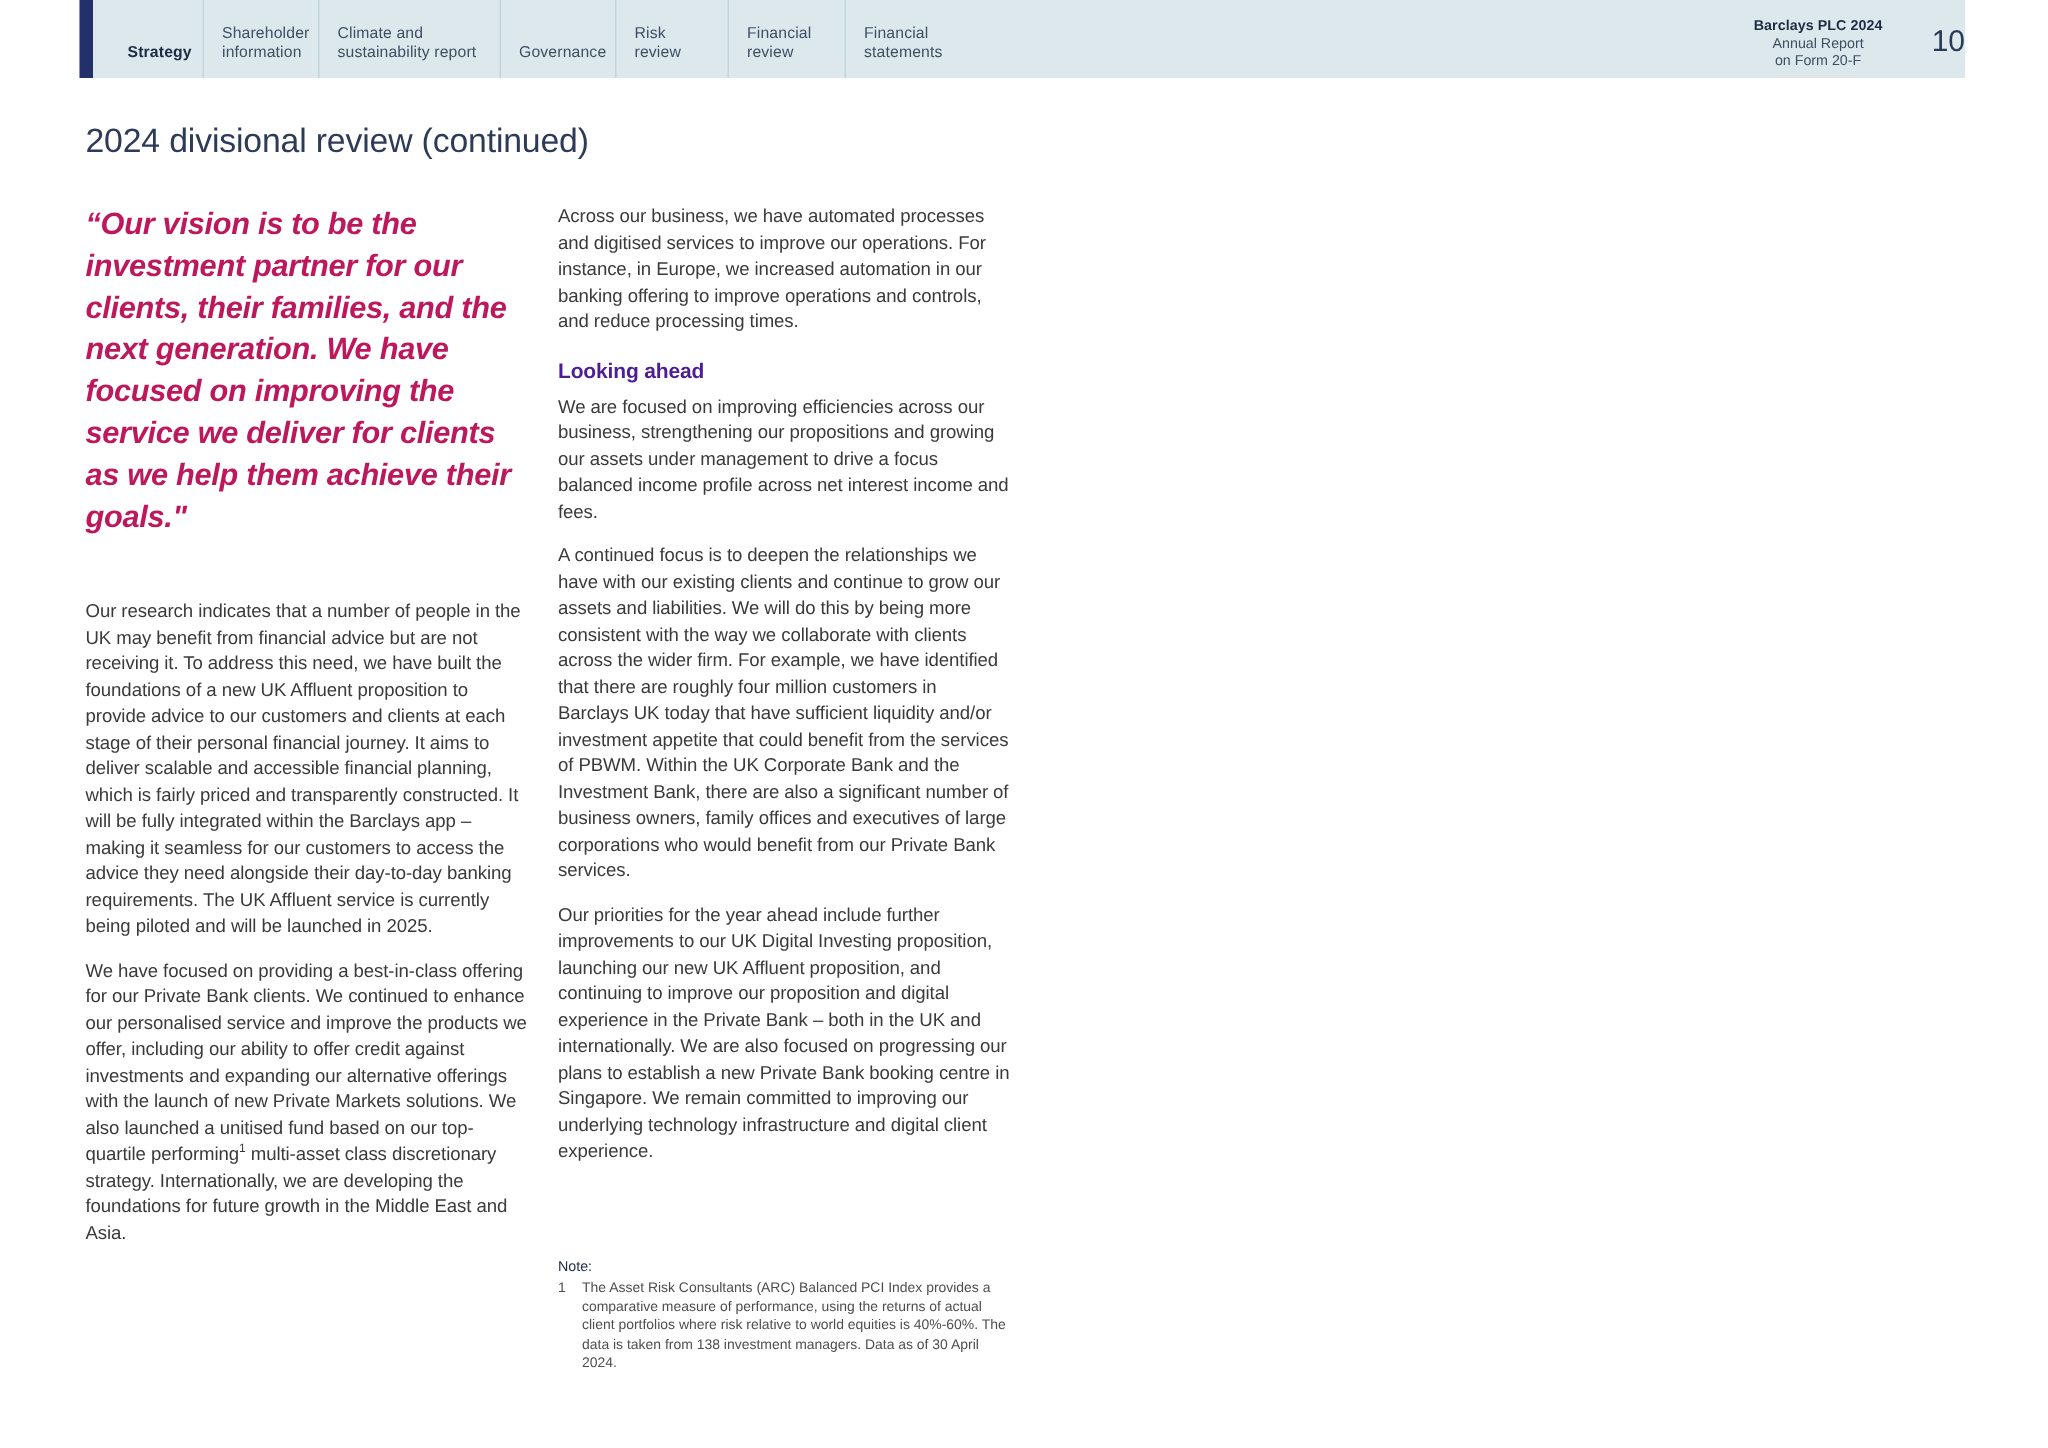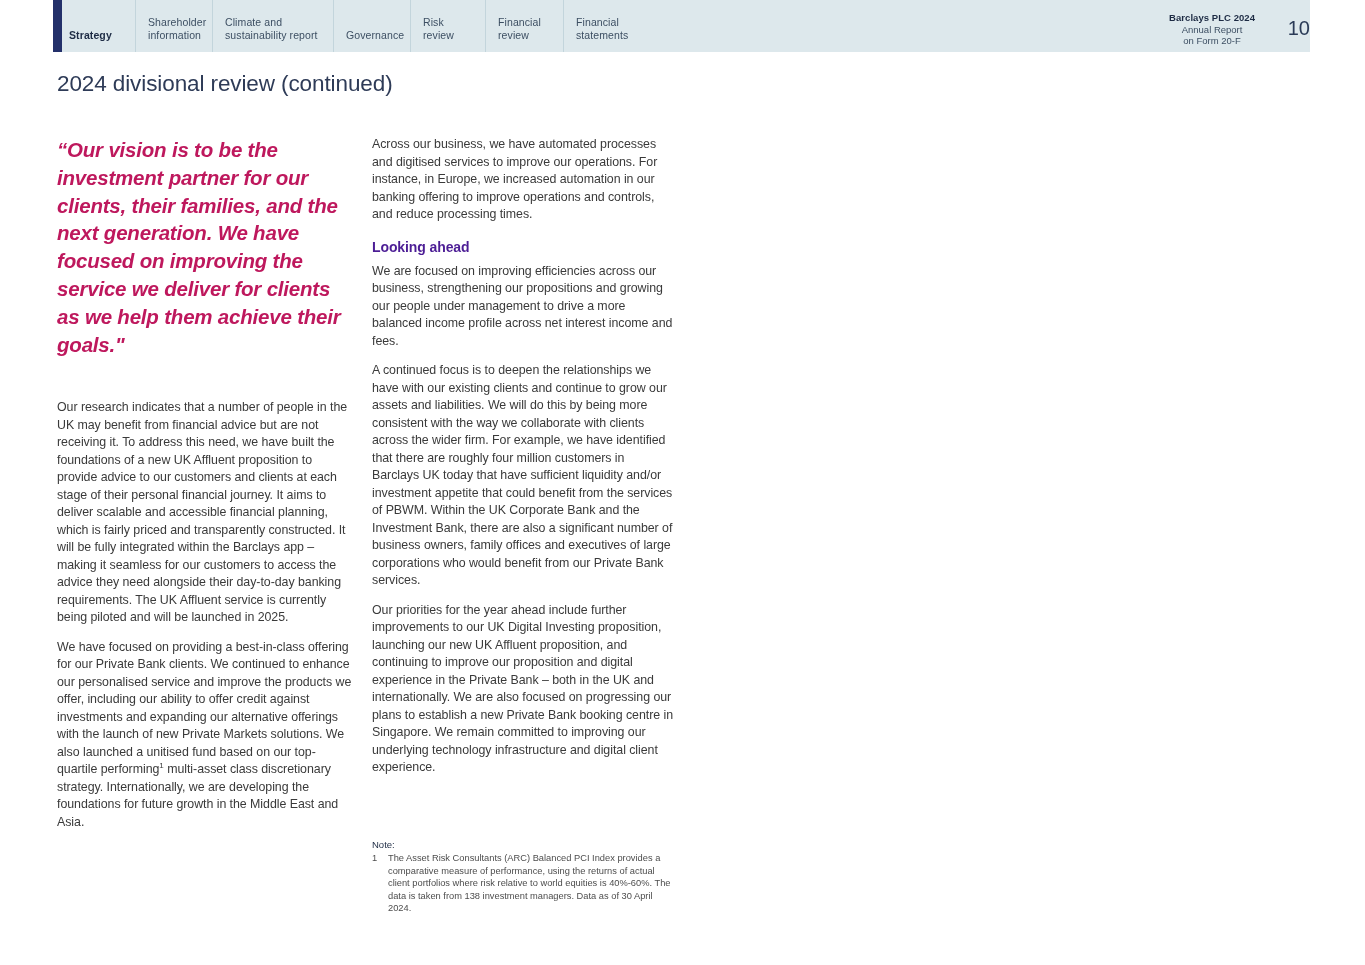--- a/index.html
+++ b/index.html
@@ -49,21 +49,21 @@
     position: absolute;
     left: 0;
     top: 0;
     bottom: 0;
     width: 1px;
     background: #c3d5dc;
   }
   .nav-tab.active {
     color: #1d2b44;
     font-weight: bold;
-    padding-left: 16px;
+    padding-left: 32px;
     margin-top: 12px;
   }
   .nav-tab.active .active-bar {
     position: absolute;
     left: 0;
     top: 0;
     width: 9px;
     height: 52px;
     background: #23306a;
   }
@@ -95,21 +95,21 @@
     line-height: 29px;
     color: #2a3b57;
     font-weight: 300;
     text-align: center;
   }
 
   
   #page-title {
     position: absolute;
     left: 57px;
-    top: 55px;
+    top: 65px;
     font-size: 22.5px;
     line-height: 28px;
     color: #2e3b57;
     font-weight: 400;
     letter-spacing: -0.1px;
   }
 
   
   #col-left {
     position: absolute;
@@ -259,21 +259,21 @@
 
   <div id="left-body">
     <p class="body-p">Our research indicates that a number of people in the UK may benefit from financial advice but are not receiving it. To address this need, we have built the foundations of a new UK Affluent proposition to provide advice to our customers and clients at each stage of their personal financial journey. It aims to deliver scalable and accessible financial planning, which is fairly priced and transparently constructed. It will be fully integrated within the Barclays app – making it seamless for our customers to access the advice they need alongside their day-to-day banking requirements. The UK Affluent service is currently being piloted and will be launched in 2025.</p>
     <p class="body-p"><span>We have focused on providing a best-in-class offering for our Private Bank clients. We continued to enhance our personalised service and improve the products we offer, including our ability to offer credit against investments and expanding our alternative offerings with the launch of new Private Markets solutions. We also launched a unitised fund based on our top-quartile performing</span><span class="sup">1</span><span> multi-asset class discretionary strategy. Internationally, we are developing the foundations for future growth in the Middle East and Asia.</span></p>
   </div>
 </div>
 
 <div id="col-right">
   <p class="body-p">Across our business, we have automated processes and digitised services to improve our operations. For instance, in Europe, we increased automation in our banking offering to improve operations and controls, and reduce processing times.</p>
   <h2 class="sub-head">Looking ahead</h2>
-  <p class="body-p">We are focused on improving efficiencies across our business, strengthening our propositions and growing our people under management to drive a more balanced income profile across net interest income and fees.</p>
+  <p class="body-p">We are focused on improving efficiencies across our business, strengthening our propositions and growing our assets under management to drive a focus balanced income profile across net interest income and fees.</p>
   <p class="body-p">A continued focus is to deepen the relationships we have with our existing clients and continue to grow our assets and liabilities. We will do this by being more consistent with the way we collaborate with clients across the wider firm. For example, we have identified that there are roughly four million customers in Barclays UK today that have sufficient liquidity and/or investment appetite that could benefit from the services of PBWM.  Within the UK Corporate Bank and the Investment Bank, there are also a significant number of business owners, family offices and executives of large corporations who would benefit from our Private Bank services.</p>
   <p class="body-p">Our priorities for the year ahead include further improvements to our UK Digital Investing proposition, launching our new UK Affluent proposition, and continuing to improve our proposition and digital experience in the Private Bank – both in the UK and internationally. We are also focused on progressing our plans to establish a new Private Bank booking centre in Singapore. We remain committed to improving our underlying technology infrastructure and digital client experience.</p>
 </div>
 
 <div id="note-block">
   <div id="note-label">Note:</div>
   <div class="note-item">
     <span class="note-num">1</span>
     <span class="note-text">The Asset Risk Consultants (ARC) Balanced PCI Index provides a comparative measure of performance, using the returns of actual client portfolios where risk relative to world equities is 40%-60%. The data is taken from 138 investment managers. Data as of 30 April 2024.</span>
   </div>

